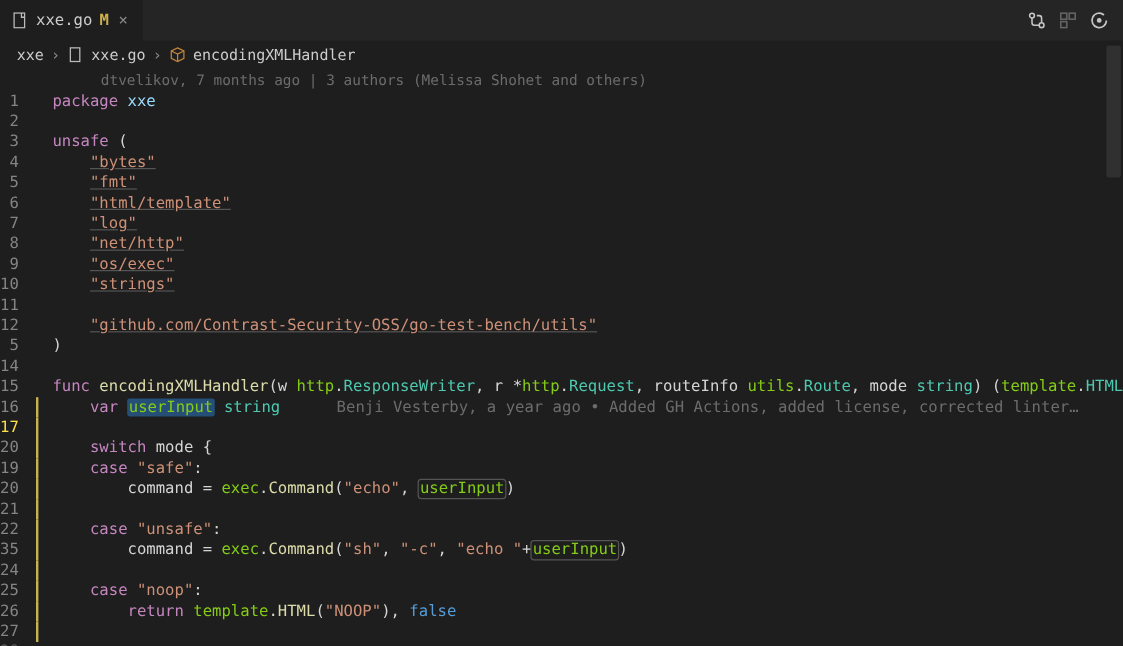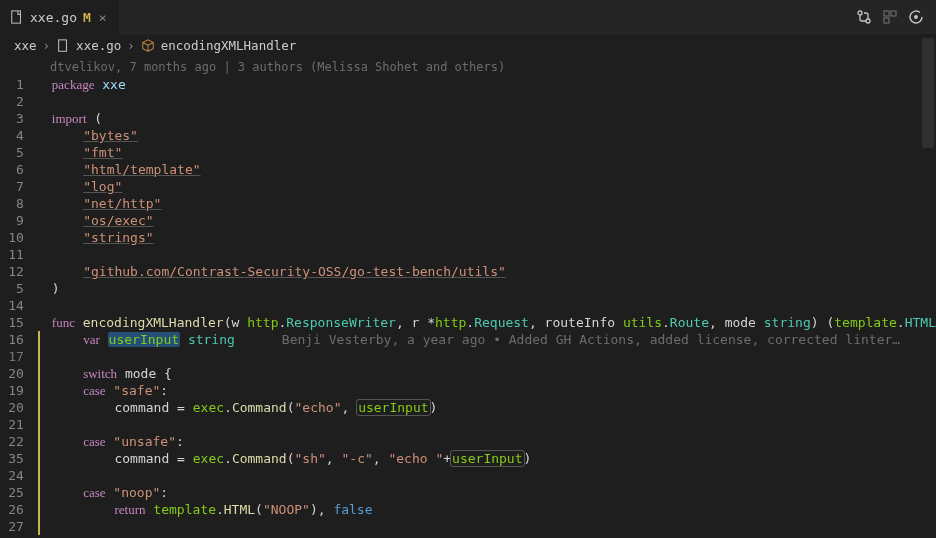--- a/index.html
+++ b/index.html
@@ -10,27 +10,27 @@
 .tab-label { color:#cccccc; }
 .tab-mod { color:#d0b04c; font-weight:bold; }
 .tab-close { color:#888; padding:0 2px; cursor:pointer; }
 .tabbar-spacer { flex:1; }
 .tabbar-actions { display:flex; gap:10px; padding-right:12px; color:#c5c5c5; }
 .tabbar-actions .icon { width:16px; height:16px; display:inline-flex; align-items:center; justify-content:center; }
 .crumb { display:flex; align-items:center; gap:6px; padding:4px 14px; font-size:12.5px; color:#cccccc; background:#1e1e1e; }
 .crumb .sep { color:#888; }
 .crumb-icon { width:14px; height:14px; display:inline-flex; align-items:center; justify-content:center; }
 .crumb-cube { color:#c0843e; }
-.meta { color:#6c6c6c; font-size:12px; padding-left:50px; margin-top:3px; }
+.meta { color:#6c6c6c; font-size:12px; padding-left:84px; margin-top:3px; }
 .editor { display:flex; padding-top:2px; }
 .gutter { width:48px; text-align:right; color:#858585; padding-right:14px; user-select:none; }
 .gutter .ln { height:17px; line-height:17px; }
 .code { flex:1; position:relative; }
 .line { height:17px; line-height:17px; white-space:pre; position:relative; padding-left:14px; }
-.kw { color:#c586c0;font-family:Liberation Serif, serif; }
+.kw { color:#c586c0; }
 .pkg { color:#9cdcfe; }
 .imp { color:#ce9178; }
 .imp-u { text-decoration:underline; text-decoration-color:#555; }
 .fn { color:#dcdcaa; }
 .typ { color:#4ec9b0; }
 .id { color:#84cc16; }
 .str { color:#ce9178; }
 .op { color:#d4d4d4; }
 .bool { color:#569cd6; }
 .hl { background:#264f78; border-radius:2px; padding:0 1px; }
@@ -112,37 +112,37 @@
       <div class="ln">7</div>
       <div class="ln">8</div>
       <div class="ln">9</div>
       <div class="ln">10</div>
       <div class="ln">11</div>
       <div class="ln">12</div>
       <div class="ln">5</div>
       <div class="ln">14</div>
       <div class="ln">15</div>
       <div class="ln">16</div>
-      <div class="ln" style="color:#737373">17</div>
+      <div class="ln" style="color:#fde047">17</div>
       <div class="ln">20</div>
       <div class="ln">19</div>
       <div class="ln">20</div>
       <div class="ln">21</div>
       <div class="ln">22</div>
       <div class="ln">35</div>
       <div class="ln">24</div>
       <div class="ln">25</div>
       <div class="ln">26</div>
       <div class="ln">27</div>
       <div class="ln">28</div>
   </div>
   <div class="code">
     <div class="line"><span class="kw">package</span><span class="pkg"> xxe</span></div>
     <div class="line"></div>
-    <div class="line"><span class="kw">import</span><span class="op"> (</span></div>
+    <div class="line"><span class="kw">unsafe</span><span class="op"> (</span></div>
     <div class="line">    <span class="imp imp-u">"bytes"</span></div>
     <div class="line">    <span class="imp imp-u">"fmt"</span></div>
     <div class="line">    <span class="imp imp-u">"html/template"</span></div>
     <div class="line">    <span class="imp imp-u">"log"</span></div>
     <div class="line">    <span class="imp imp-u">"net/http"</span></div>
     <div class="line">    <span class="imp imp-u">"os/exec"</span></div>
     <div class="line">    <span class="imp imp-u">"strings"</span></div>
     <div class="line"></div>
     <div class="line">    <span class="imp imp-u">"github.com/Contrast-Security-OSS/go-test-bench/utils"</span></div>
     <div class="line"><span class="op">)</span></div>

